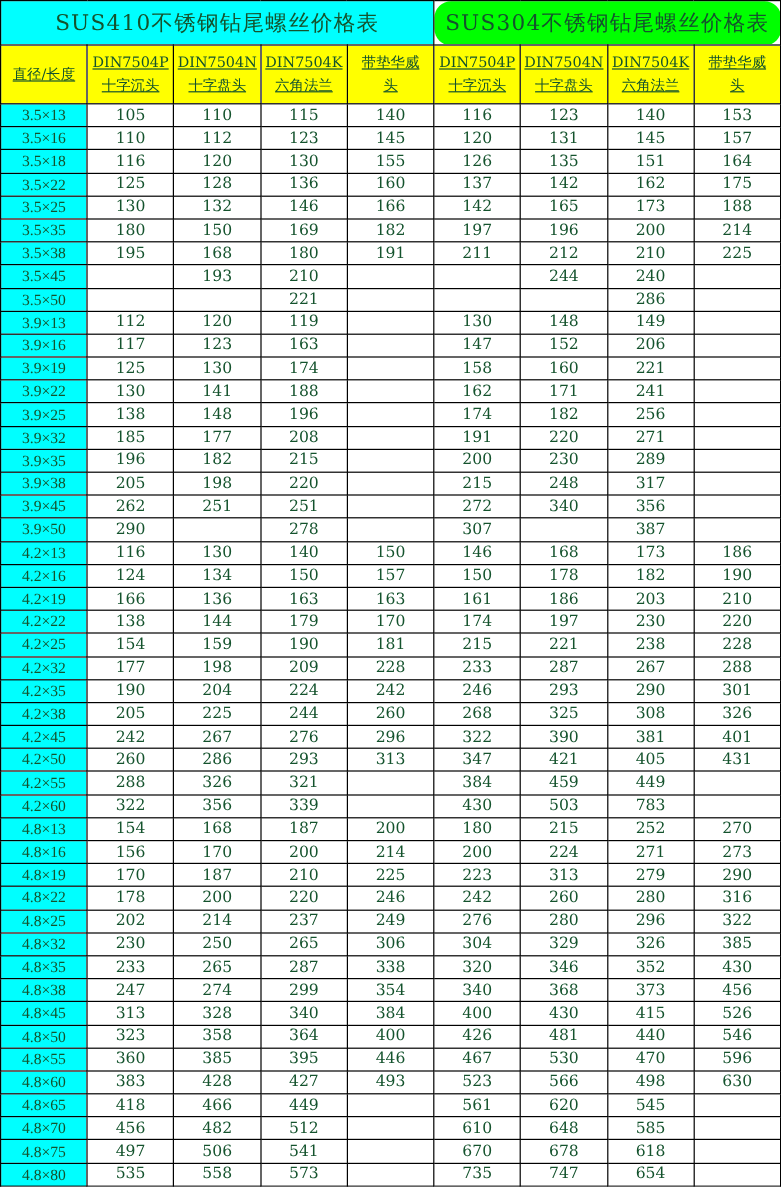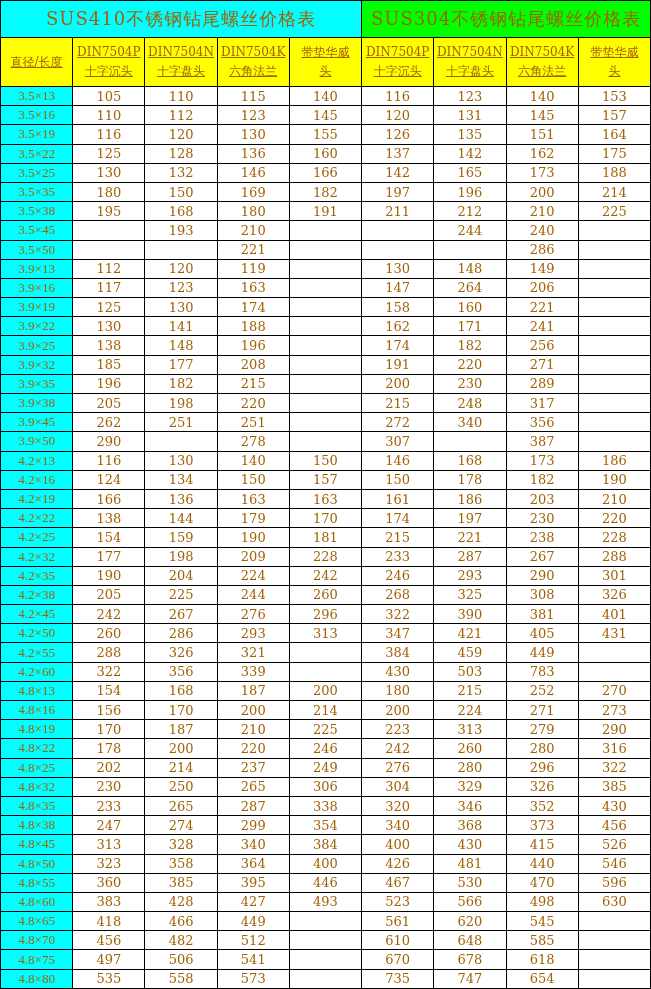--- a/index.html
+++ b/index.html
@@ -11,37 +11,37 @@
     width: 651px;
     height: 989px;
     overflow: hidden;
   }
   table.price-table {
     border-collapse: collapse;
     table-layout: fixed;
     width: 651px;
     height: 989px;
     font-family: "DejaVu Serif", "Liberation Serif", serif;
-    color: #a16207;
+    color: #14532d;
   }
   td, th {
     border: 1px solid #000000;
     text-align: center;
     vertical-align: middle;
     padding: 0;
     overflow: hidden;
   }
   tr.title-row th {
     height: 36px;
     font-size: 18px;
     font-weight: normal;
     letter-spacing: 1px;
   }
   th.title-sus410 { background: #00ffff; }
-  th.title-sus304 { background: #00ff00; }
+  th.title-sus304 { background: #00ff00; border-radius: 14px; }
   tr.header-row th {
     height: 48px;
     background: #ffff00;
     font-size: 12px;
     font-weight: normal;
     text-decoration: underline;
     white-space: pre-line;
     line-height: 19px;
   }
   td.size-cell {
@@ -112,21 +112,21 @@
           <td class="price-cell">110</td>
           <td class="price-cell">112</td>
           <td class="price-cell">123</td>
           <td class="price-cell">145</td>
           <td class="price-cell">120</td>
           <td class="price-cell">131</td>
           <td class="price-cell">145</td>
           <td class="price-cell">157</td>
         </tr>
         <tr>
-          <td class="size-cell">3.5×19</td>
+          <td class="size-cell">3.5×18</td>
           <td class="price-cell">116</td>
           <td class="price-cell">120</td>
           <td class="price-cell">130</td>
           <td class="price-cell">155</td>
           <td class="price-cell">126</td>
           <td class="price-cell">135</td>
           <td class="price-cell">151</td>
           <td class="price-cell">164</td>
         </tr>
         <tr>
@@ -206,21 +206,21 @@
           <td class="price-cell">149</td>
           <td class="price-cell"></td>
         </tr>
         <tr>
           <td class="size-cell">3.9×16</td>
           <td class="price-cell">117</td>
           <td class="price-cell">123</td>
           <td class="price-cell">163</td>
           <td class="price-cell"></td>
           <td class="price-cell">147</td>
-          <td class="price-cell">264</td>
+          <td class="price-cell">152</td>
           <td class="price-cell">206</td>
           <td class="price-cell"></td>
         </tr>
         <tr>
           <td class="size-cell">3.9×19</td>
           <td class="price-cell">125</td>
           <td class="price-cell">130</td>
           <td class="price-cell">174</td>
           <td class="price-cell"></td>
           <td class="price-cell">158</td>

